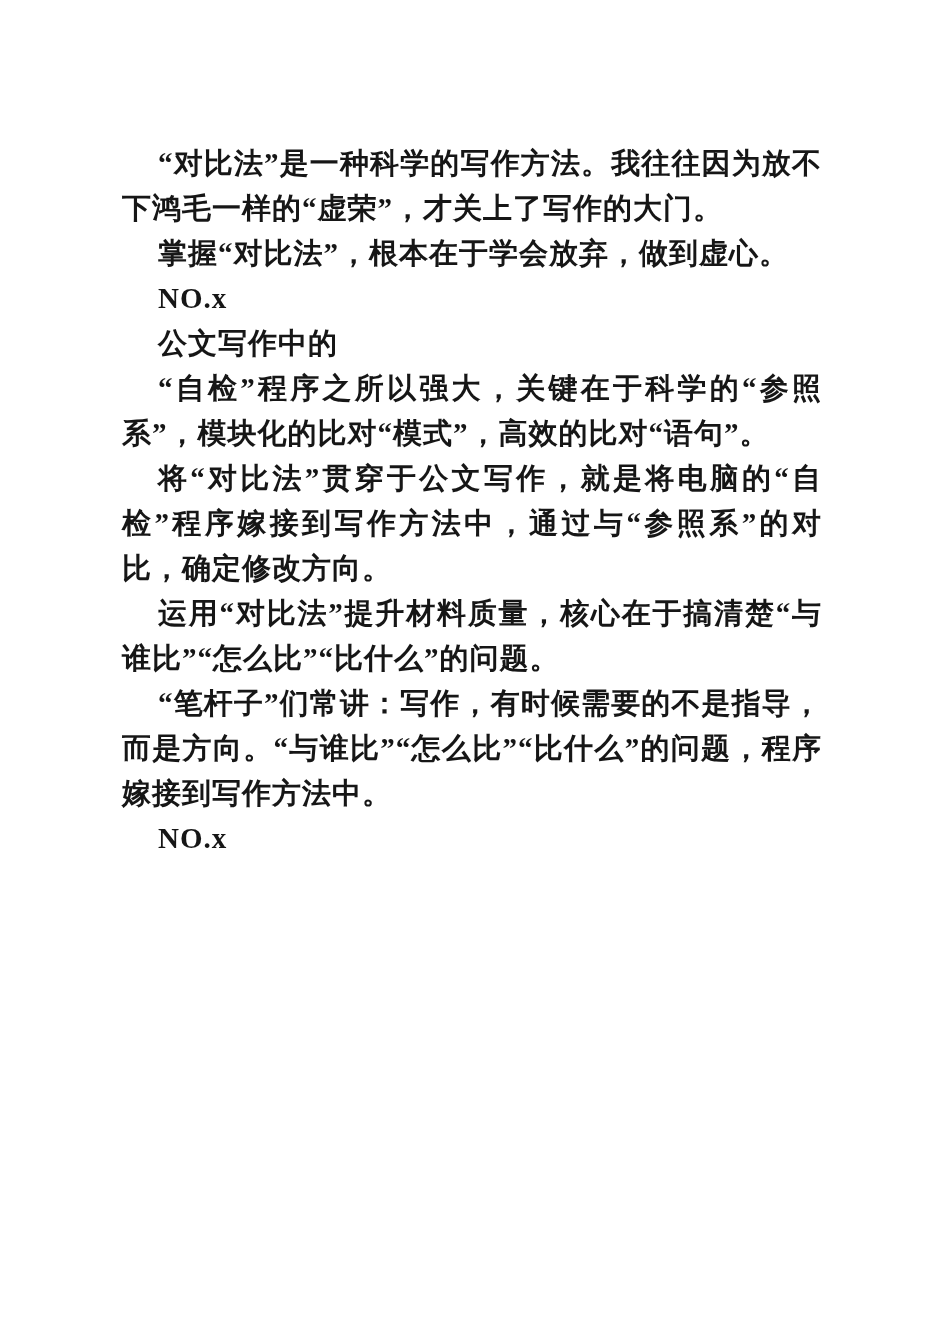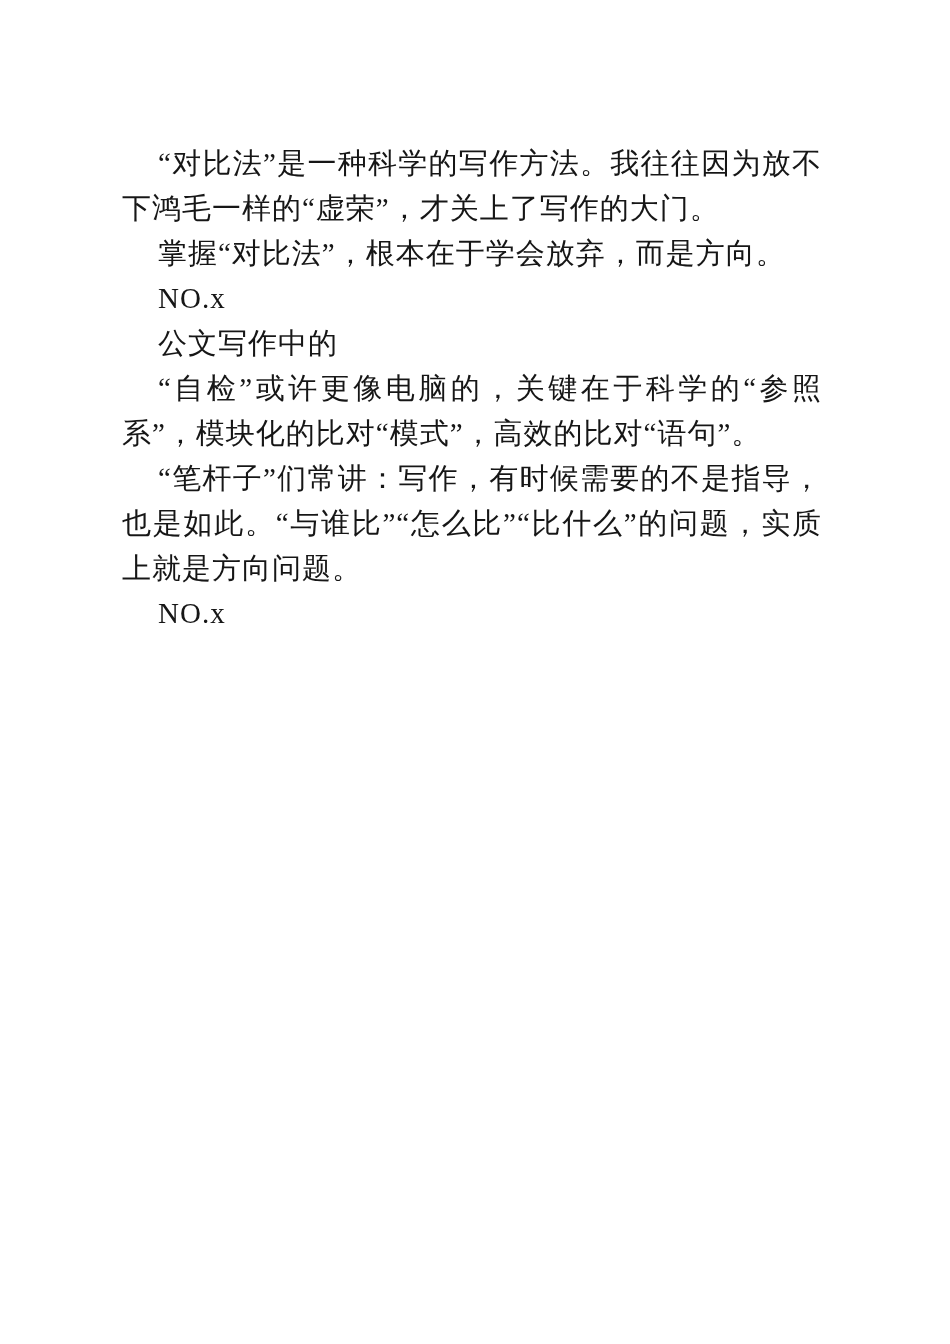--- a/index.html
+++ b/index.html
@@ -32,28 +32,31 @@
     padding: 0;
     font-family: "Liberation Serif", "DejaVu Serif", serif;
     font-size: 29px;
     line-height: 45px;
     letter-spacing: 1px;
     color: #161616;
     text-align: justify;
     text-justify: inter-ideograph;
     text-indent: 36px;
     word-break: break-all;
+    font-weight: bold;
   }
 </style>
 </head>
 <body>
 
 <div class="doc-page">
   <div class="doc-body">
     <p>“对比法”是一种科学的写作方法。我往往因为放不下鸿毛一样的“虚荣”，才关上了写作的大门。</p>
-    <p>掌握“对比法”，根本在于学会放弃，而是方向。</p>
+    <p>掌握“对比法”，根本在于学会放弃，做到虚心。</p>
     <p>NO.x</p>
     <p>公文写作中的</p>
-    <p>“自检”或许更像电脑的，关键在于科学的“参照系”，模块化的比对“模式”，高效的比对“语句”。</p>
-    <p>“笔杆子”们常讲：写作，有时候需要的不是指导，也是如此。“与谁比”“怎么比”“比什么”的问题，实质上就是方向问题。</p>
+    <p>“自检”程序之所以强大，关键在于科学的“参照系”，模块化的比对“模式”，高效的比对“语句”。</p>
+    <p>将“对比法”贯穿于公文写作，就是将电脑的“自检”程序嫁接到写作方法中，通过与“参照系”的对比，确定修改方向。</p>
+    <p>运用“对比法”提升材料质量，核心在于搞清楚“与谁比”“怎么比”“比什么”的问题。</p>
+    <p>“笔杆子”们常讲：写作，有时候需要的不是指导，而是方向。“与谁比”“怎么比”“比什么”的问题，程序嫁接到写作方法中。</p>
     <p>NO.x</p>
   </div>
 </div>
 
 </body></html>

